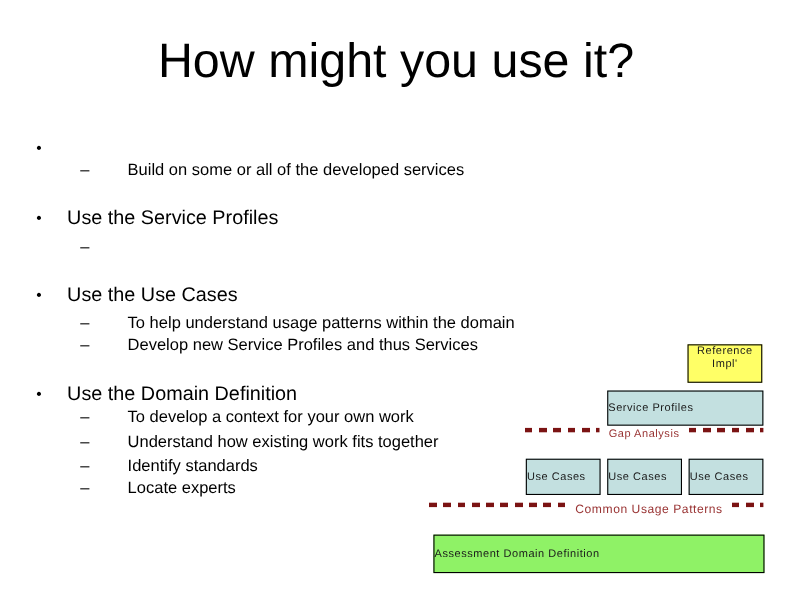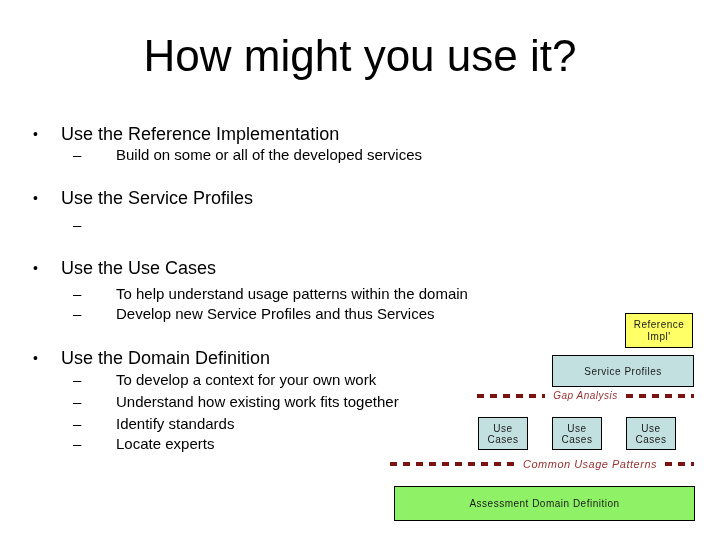--- a/index.html
+++ b/index.html
@@ -52,55 +52,54 @@
   }
   .s-text { margin-left: 116px; display: inline-block; }
 
   
   .dbox {
     position: absolute;
     border: 1px solid #000;
     box-sizing: border-box;
     display: flex;
     align-items: center;
-    justify-content: center;
+    justify-content: flex-start;
     text-align: center;
     font-size: 10px;
     letter-spacing: 0.5px;
     color: #1a1a1a;
   }
   .ref-box {
     left: 625px; top: 313px; width: 68px; height: 35px;
     background: #FFFF66;
     flex-direction: column;
     line-height: 12px;
   }
   .sp-box {
     left: 552px; top: 355px; width: 142px; height: 32px;
     background: #C3E0E0;
   }
   .uc-box {
-    top: 417px; width: 50px; height: 33px;
+    top: 417px; width: 68px; height: 33px;
     background: #C3E0E0;
   }
   .uc-1 { left: 478px; }
   .uc-2 { left: 552px; }
   .uc-3 { left: 626px; }
   .green-box {
     left: 394px; top: 486px; width: 301px; height: 35px;
     background: #8FF266;
   }
 
   
   .dash-row {
     position: absolute;
     display: flex;
-    align-items: center;
+    align-items: flex-start;
     height: 13px;
-    font-style: italic;
   }
   .gap-row { left: 477px; top: 389px; width: 217px; }
   .common-row { left: 390px; top: 457px; width: 304px; }
   .dash-seg {
     height: 4px;
     background: repeating-linear-gradient(90deg, #7B1313 0px, #7B1313 7px, transparent 7px, transparent 13px);
   }
   .dash-flex { flex: 1 1 auto; }
   .dash-fixed { flex: 0 0 auto; width: 125px; }
   .dash-label {
@@ -115,21 +114,20 @@
 </style>
 </head>
 <body>
 
 <div id="slide">
 
   <div class="slide-title">How might you use it?</div>
 
   <div class="main-line" style="top:124px">
     <span class="b-marker">•</span>
-    <span class="b-text">Use the Reference Implementation</span>
   </div>
   <div class="sub-line" style="top:146px">
     <span class="s-marker">–</span>
     <span class="s-text">Build on some or all of the developed services</span>
   </div>
 
   <div class="main-line" style="top:188px">
     <span class="b-marker">•</span>
     <span class="b-text">Use the Service Profiles</span>
   </div>

